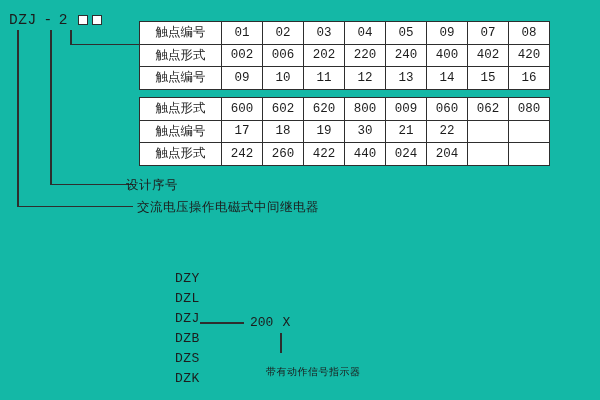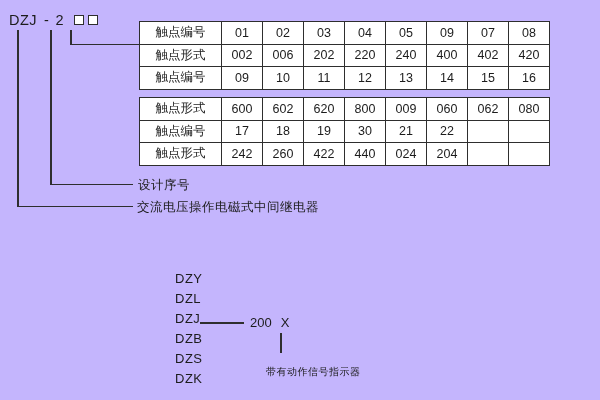--- a/index.html
+++ b/index.html
@@ -1,20 +1,20 @@
 <!DOCTYPE html>
 <html><head>
 <meta charset="utf-8">
 <style>
   html,body{margin:0;padding:0;}
   .canvas{
     position:relative;
     width:600px;height:400px;
-    background:#c4b5fd;
-    font-family:Liberation Sans, sans-serif;
+    background:#14b8a6;
+    font-family:Liberation Mono, monospace;
     color:#1c1c1c;
     overflow:hidden;
   }
   
   .line{position:absolute;background:#2e2e2e;}
   .v{width:1.5px;}
   .h{height:1.5px;}
 
   
   .model-code{
@@ -47,21 +47,21 @@
   col.label-col{width:82px;}
   col.val-col{width:41px;}
   .t-top{top:21px;}
   .t-bottom{top:97px;}
 
   
   .callout-label{
     position:absolute;font-size:12.5px;color:#1c1c1c;
     white-space:nowrap;letter-spacing:0.5px;
   }
-  #design-serial-label{left:138px;top:177px;text-align:center;}
+  #design-serial-label{left:126px;top:177px;text-align:center;}
   #relay-desc-label{left:137px;top:199px;}
 
   
   .model-list{
     position:absolute;left:175px;top:269px;
     margin:0;padding:0;list-style:none;
     font-size:13px;letter-spacing:0.5px;
   }
   .model-list li{height:20px;line-height:20px;}
 

